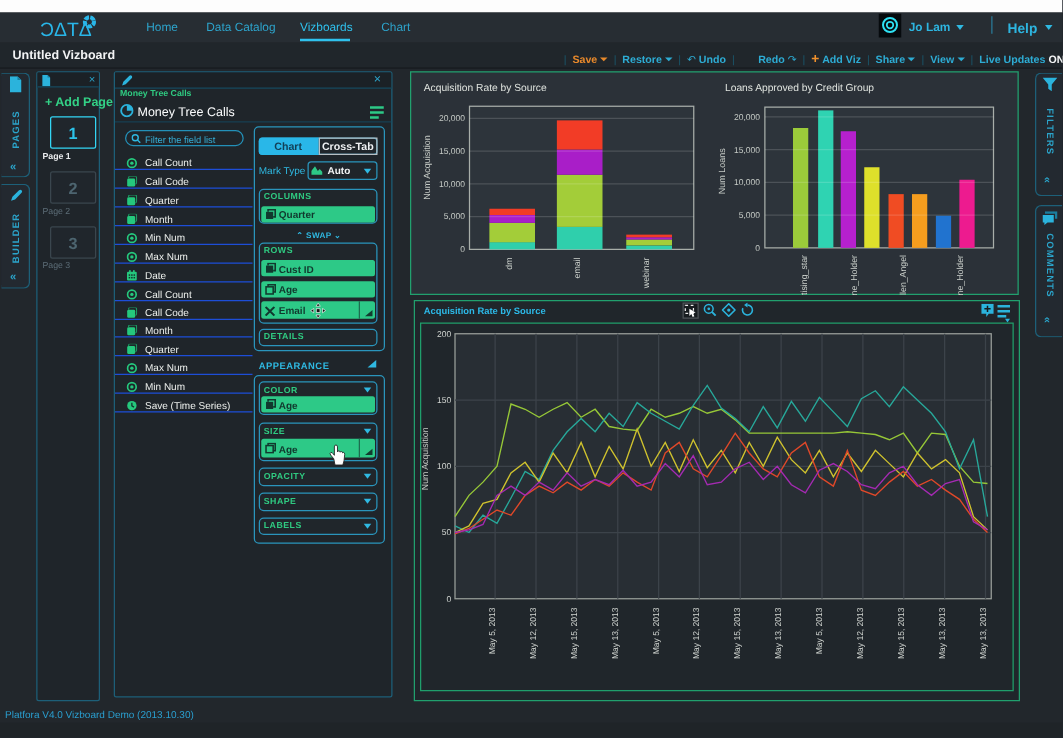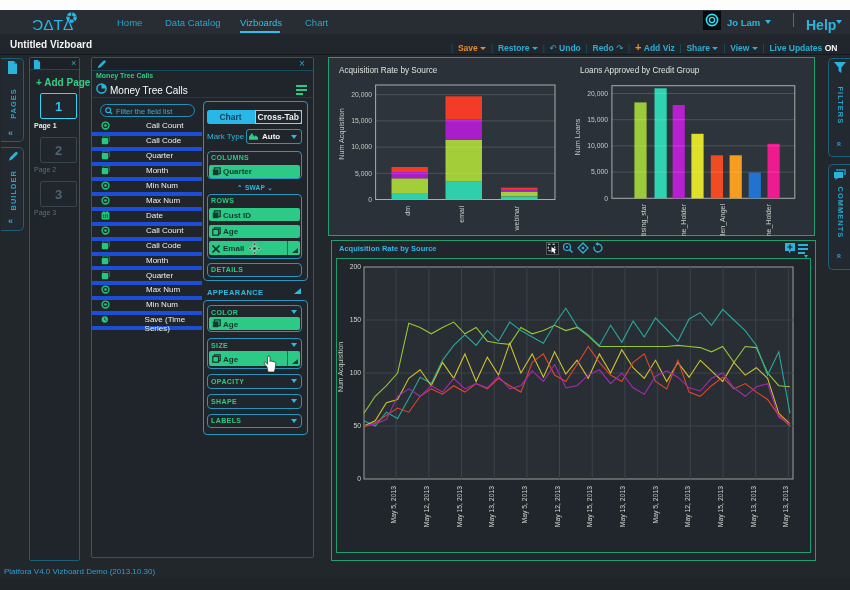--- a/index.html
+++ b/index.html
@@ -19,21 +19,21 @@
 .vtabL{left:1px;width:23px;background:#232930;border:1px solid #1d6079;border-left:none;border-radius:0 5px 5px 0;}
 .vtabR{right:0px;width:22px;background:#232930;border:1px solid #1d6079;border-right:none;border-radius:5px 0 0 5px;}
 .vtxt{color:#2ba4ca;font-size:7.5px;letter-spacing:1px;font-weight:bold;}
 .rotL{transform:rotate(-90deg);transform-origin:center;}
 .rotR{transform:rotate(90deg);transform-origin:center;}
 .chev{color:#2ba4ca;font-size:9px;font-weight:bold;}
 .greenlbl{color:#2fca81;font-weight:bold;font-size:7px;letter-spacing:0.4px;}
 .ctlbox{border:1px solid #2a95bc;border-radius:4px;background:#20262b;}
 .pill{background:#2dc987;border-radius:2px;color:#11392e;font-size:8px;font-weight:bold;}
 .caret{width:0;height:0;border-left:3.5px solid transparent;border-right:3.5px solid transparent;border-top:4px solid #2fb9e2;}
-.fieldrow{height:14.95px;border-bottom:4px solid #1d4ed8;color:#eef1ee;font-size:8px;display:flex;align-items:flex-start;padding-left:9px;gap:30px;}
+.fieldrow{height:14.95px;border-bottom:1px solid #1d4ed8;color:#eef1ee;font-size:8px;display:flex;align-items:flex-end;padding-left:9px;}
 .fieldrow svg{margin-right:6px;}
 .thumb{left:11px;width:37px;height:26px;border:1px solid #3a464e;border-radius:2px;background:#20262c;text-align:center;font-weight:bold;font-size:13px;color:#516b79;line-height:26px;}
 </style></head>
 <body>
 <div class="abs" id="whitestrip"></div>
 <div class="abs" id="nav"></div>
 <div class="abs" id="titlebar"></div>
 <div class="abs" id="content"></div>
 <div class="abs" id="botstrip"></div>
 
@@ -47,29 +47,29 @@
 <div class="abs" style="left:240px;top:31px;width:40px;height:2px;background:#2fc1ed;"></div>
 <div class="abs navlink" style="left:305px;">Chart</div>
 <div class="abs" style="left:703px;top:11px;width:18px;height:19px;background:#060a0d;"></div>
 <svg class="abs" style="left:705px;top:13px;" width="14" height="14" viewBox="0 0 14 14">
  <circle cx="7" cy="7" r="5.6" fill="none" stroke="#2ee0f2" stroke-width="1.6"></circle>
  <circle cx="7" cy="7" r="2.6" fill="none" stroke="#2ee0f2" stroke-width="1.4"></circle>
 </svg>
 <div class="abs" style="left:727px;top:17px;font-size:9.5px;color:#2db5e0;font-weight:bold;">Jo Lam</div>
 <div class="abs caret" style="left:765px;top:20px;"></div>
 <div class="abs" style="left:793px;top:13px;width:1px;height:14px;background:#2a7b99;"></div>
-<div class="abs" style="left:806px;top:17px;font-size:14px;color:#2db5e0;font-weight:bold;">Help</div>
+<div class="abs" style="left:806px;top:17px;font-size:11px;color:#2db5e0;font-weight:bold;">Help</div>
 <div class="abs caret" style="left:836px;top:20px;"></div>
 
 <div class="abs" style="left:10px;top:39px;font-size:10px;font-weight:bold;color:#f2f3f4;">Untitled Vizboard</div>
 <div class="abs" style="left:451px;top:41px;font-size:8.5px;white-space:nowrap;">
 <span class="sep">|</span>&nbsp; <span style="color:#e8892b;font-weight:bold;">Save</span>&nbsp;<span style="display:inline-block;width:0;height:0;border-left:3px solid transparent;border-right:3px solid transparent;border-top:3.5px solid #e8892b;vertical-align:1px;"></span>
 &nbsp;<span class="sep">|</span>&nbsp; <span class="cy" style="font-weight:bold;">Restore</span>&nbsp;<span class="abs-caret" style="display:inline-block;width:0;height:0;border-left:3px solid transparent;border-right:3px solid transparent;border-top:3.5px solid #2dacd4;vertical-align:1px;"></span>
 &nbsp;<span class="sep">|</span>&nbsp; <span style="color:#2dacd4;">↶</span> <span class="cy" style="font-weight:bold;">Undo</span>
-&nbsp;<span class="sep">|</span>&nbsp; <span class="cy" style="font-weight:bold;">Redo</span> <span style="color:#2dacd4;">↷</span>
+&nbsp;<span class="sep">|</span>&nbsp; <span class="cy" style="font-weight:bold;margin-left:14px;">Redo</span> <span style="color:#2dacd4;">↷</span>
 &nbsp;<span class="sep">|</span>&nbsp; <span style="color:#f0912c;font-weight:bold;font-size:11px;">+</span> <span class="cy" style="font-weight:bold;">Add Viz</span>
 &nbsp;<span class="sep">|</span>&nbsp; <span class="cy" style="font-weight:bold;">Share</span>&nbsp;<span style="display:inline-block;width:0;height:0;border-left:3px solid transparent;border-right:3px solid transparent;border-top:3.5px solid #2dacd4;vertical-align:1px;"></span>
 &nbsp;<span class="sep">|</span>&nbsp; <span class="cy" style="font-weight:bold;">View</span>&nbsp;<span style="display:inline-block;width:0;height:0;border-left:3px solid transparent;border-right:3px solid transparent;border-top:3.5px solid #2dacd4;vertical-align:1px;"></span>
 &nbsp;<span class="sep">|</span>&nbsp; <span class="cy" style="font-weight:bold;">Live Updates</span> <span style="color:#f5f6f7;font-weight:bold;">ON</span>
 </div>
 
 <div class="abs vtabL" style="top:58px;height:84px;"></div>
 <svg class="abs" style="left:7px;top:61px;" width="11" height="13" viewBox="0 0 11 13">
  <path d="M1 0 h6 l3 3 v10 h-9 z" fill="#2bb3dc"></path>
     <path d="M7 0 l3 3 h-3 z" fill="#1a7e9e"></path>

